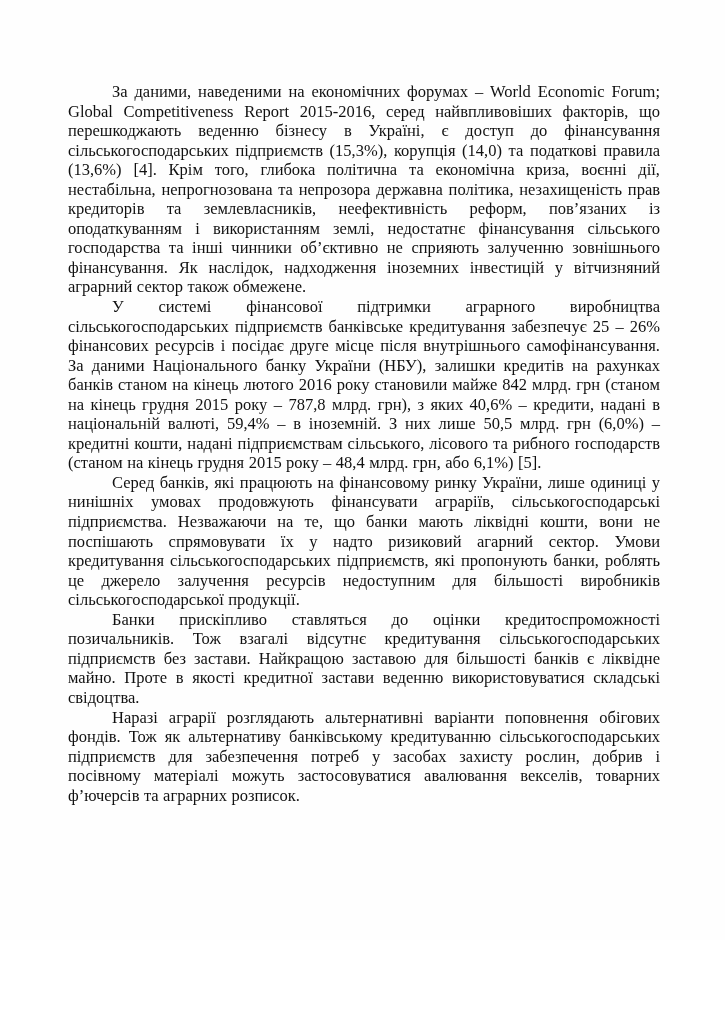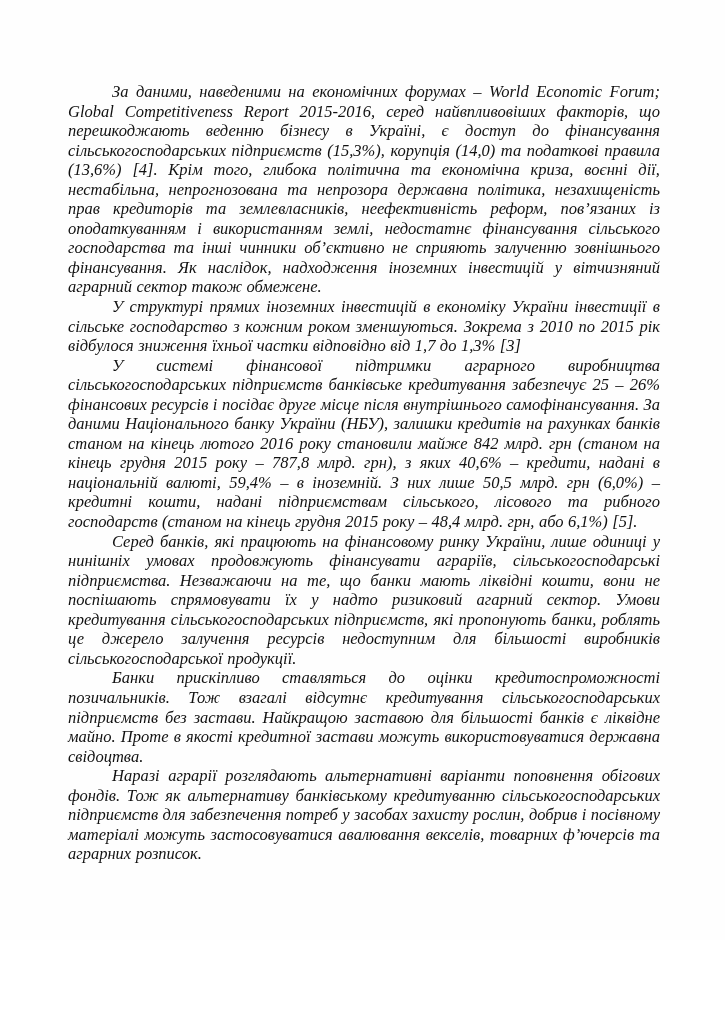--- a/index.html
+++ b/index.html
@@ -8,21 +8,20 @@
     background: #ffffff;
   }
   .page {
     position: relative;
     width: 725px;
     height: 940px;
     background: #fefefe;
     overflow: hidden;
     font-family: "Liberation Serif", "DejaVu Serif", serif;
     color: #111111;
-    font-style: italic;
   }
   .content {
     position: absolute;
     left: 68px;
     top: 82px;
     width: 592px;
     font-size: 16.5px;
     line-height: 19.55px;
     text-align: justify;
   }
@@ -42,20 +41,19 @@
     line-height: 20px;
     margin-left: 43px;
   }
 </style>
 </head>
 <body>
 
 <div class="page">
   <div class="content">
     <p>За даними, наведеними на економічних форумах – World Economic Forum; Global Competitiveness Report 2015-2016, серед найвпливовіших факторів, що перешкоджають веденню бізнесу в Україні, є доступ до фінансування сільськогосподарських підприємств (15,3%), корупція (14,0) та податкові правила (13,6%) [4]. Крім того, глибока політична та економічна криза, воєнні дії, нестабільна, непрогнозована та непрозора державна політика, незахищеність прав кредиторів та землевласників, неефективність реформ, пов’язаних із оподаткуванням і використанням землі, недостатнє фінансування сільського господарства та інші чинники об’єктивно не сприяють залученню зовнішнього фінансування. Як наслідок, надходження іноземних інвестицій у вітчизняний аграрний сектор також обмежене.</p>
-    <p>У структурі прямих іноземних інвестицій в економіку України інвестиції в сільське господарство з кожним роком зменшуються. Зокрема з 2010 по 2015 рік відбулося зниження їхньої частки відповідно від 1,7 до 1,3% [3]</p>
     <p>У системі фінансової підтримки аграрного виробництва сільськогосподарських підприємств банківське кредитування забезпечує 25 – 26% фінансових ресурсів і посідає друге місце після внутрішнього самофінансування. За даними Національного банку України (НБУ), залишки кредитів на рахунках банків станом на кінець лютого 2016 року становили майже 842 млрд. грн (станом на кінець грудня 2015 року – 787,8 млрд. грн), з яких 40,6% – кредити, надані в національній валюті, 59,4% – в іноземній. З них лише 50,5 млрд. грн (6,0%) – кредитні кошти, надані підприємствам сільського, лісового та рибного господарств (станом на кінець грудня 2015 року – 48,4 млрд. грн, або 6,1%) [5].</p>
     <p>Серед банків, які працюють на фінансовому ринку України, лише одиниці у нинішніх умовах продовжують фінансувати аграріїв, сільськогосподарські підприємства. Незважаючи на те, що банки мають ліквідні кошти, вони не поспішають спрямовувати їх у надто ризиковий агарний сектор. Умови кредитування сільськогосподарських підприємств, які пропонують банки, роблять це джерело залучення ресурсів недоступним для більшості виробників сільськогосподарської продукції.</p>
-    <p>Банки прискіпливо ставляться до оцінки кредитоспроможності позичальників. Тож взагалі відсутнє кредитування сільськогосподарських підприємств без застави. Найкращою заставою для більшості банків є ліквідне майно. Проте в якості кредитної застави можуть використовуватися державна свідоцтва.</p>
+    <p>Банки прискіпливо ставляться до оцінки кредитоспроможності позичальників. Тож взагалі відсутнє кредитування сільськогосподарських підприємств без застави. Найкращою заставою для більшості банків є ліквідне майно. Проте в якості кредитної застави веденню використовуватися складські свідоцтва.</p>
     <p>Наразі аграрії розглядають альтернативні варіанти поповнення обігових фондів. Тож як альтернативу банківському кредитуванню сільськогосподарських підприємств для забезпечення потреб у засобах захисту рослин, добрив і посівному матеріалі можуть застосовуватися авалювання векселів, товарних ф’ючерсів та аграрних розписок.</p>
   </div>
   <div class="footer">~ 305 ~</div>
 </div>
 
 </body></html>

